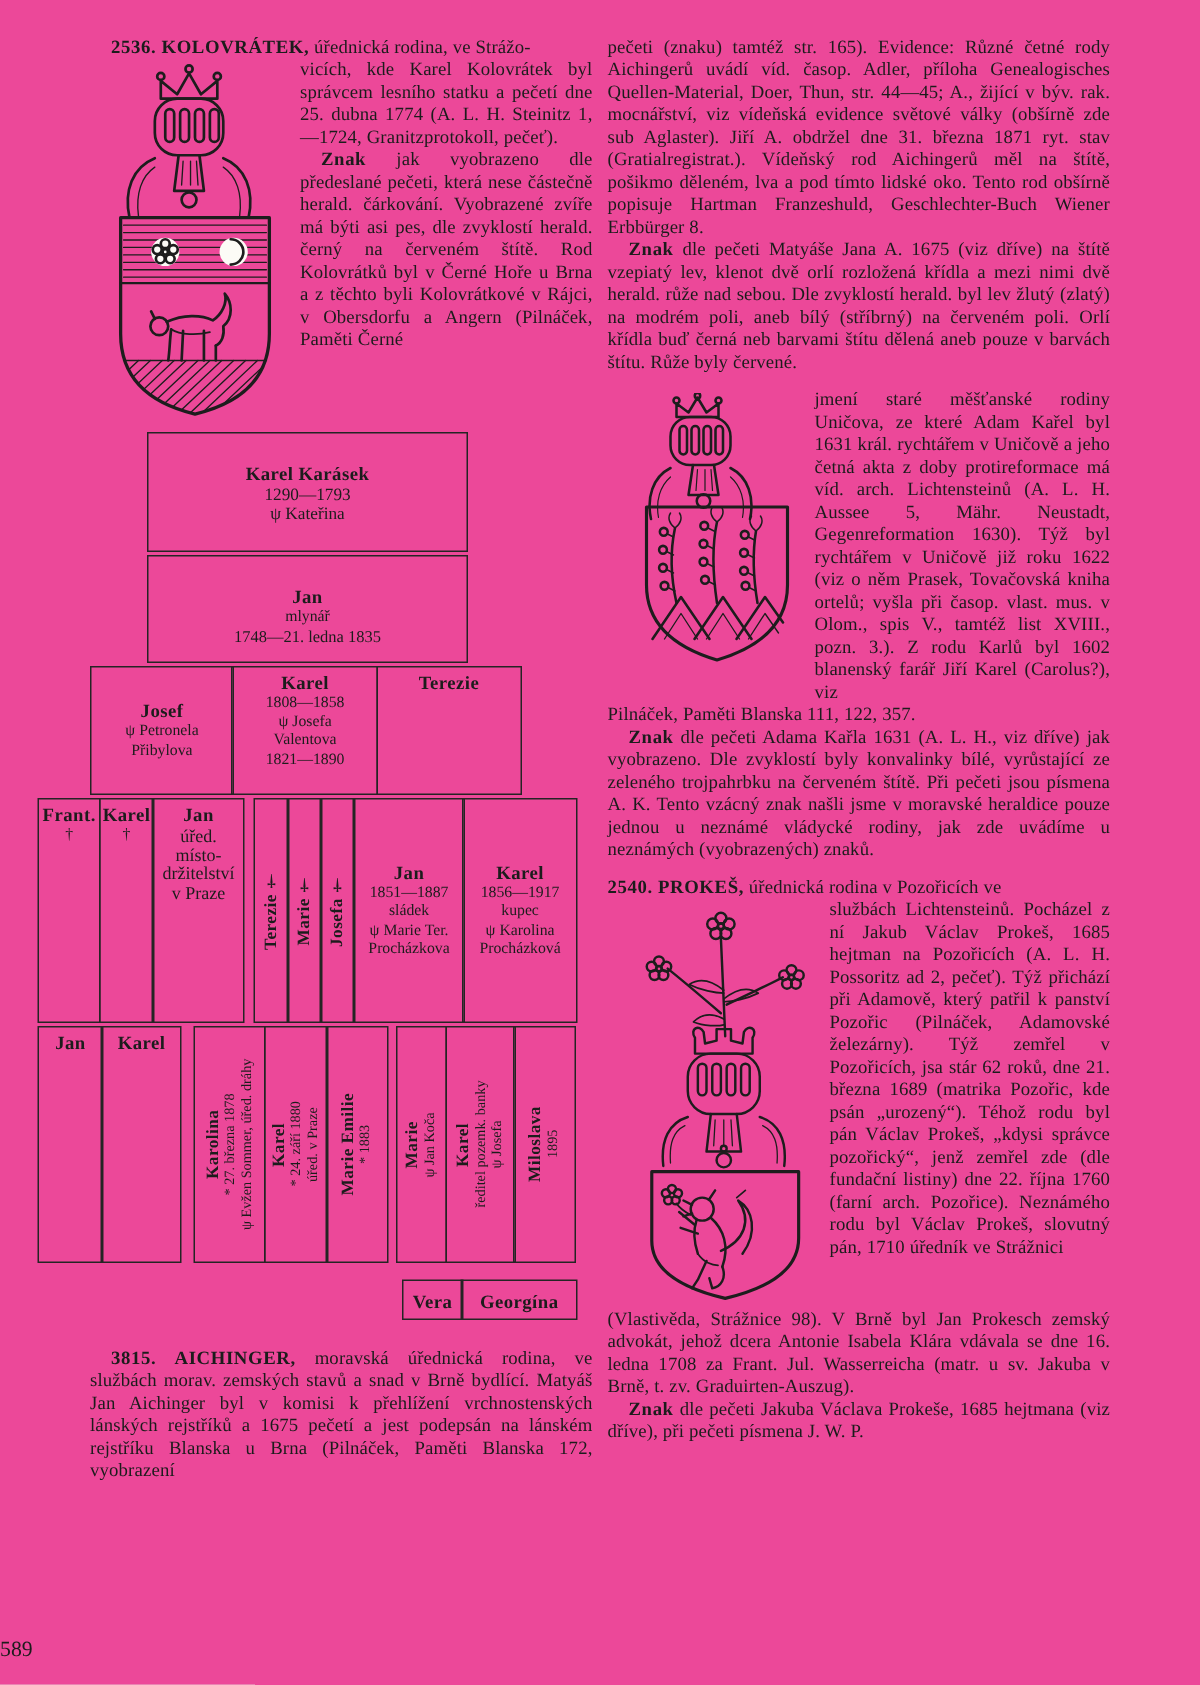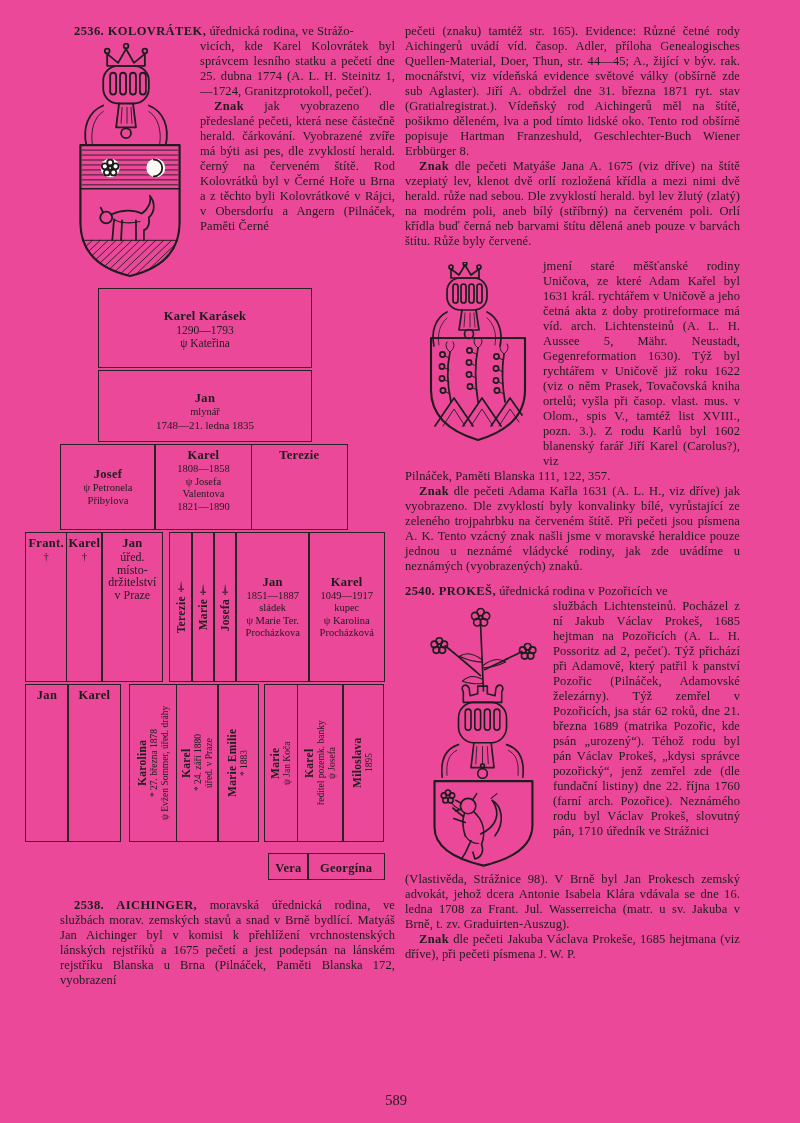--- a/index.html
+++ b/index.html
@@ -47,21 +47,21 @@
   .tname { font-weight:bold; font-size:12.5px; line-height:15px; letter-spacing:0.3px; }
   .tsub { font-size:10.5px; line-height:12.5px; }
   .tsub.sm { font-size:12px;font-family:Liberation Serif, serif; }
   .tspouse { font-size:11.5px; line-height:13px; }
   .grp { display:flex; flex-direction:column; align-items:center; }
   .spacer { flex:1; }
   .vcell { justify-content:center; }
   .vwrap { writing-mode:vertical-rl; transform:rotate(180deg); text-align:center; height:96%; }
   .vname { font-weight:bold; font-size:11.5px; line-height:13px; letter-spacing:0.3px; }
   .vsub { font-size:9.5px; line-height:11px; }
-  .pageno { position:absolute; left:0; right:8px; bottom:14px; text-align:center; font-size:14.5px; color:#1c1c1c; }
+  .pageno { position:absolute; left:0; right:8px; bottom:14px; text-align:left; font-size:14.5px; color:#1c1c1c; }
 </style>
 </head>
 <body>
 
 <div class="page">
   <div class="cols">
 
     <div class="col">
 
       <section>
@@ -190,21 +190,21 @@
               <div class="tsub">sládek</div>
             </div>
             <div class="grp">
               <div class="tsub">ψ Marie Ter.</div>
               <div class="tsub">Procházkova</div>
             </div>
           </div>
           <div class="tcell c-kupec between">
             <div class="grp">
               <div class="tname">Karel</div>
-              <div class="tsub">1049—1917</div>
+              <div class="tsub">1856—1917</div>
               <div class="tsub">kupec</div>
             </div>
             <div class="grp">
               <div class="tsub">ψ Karolina</div>
               <div class="tsub">Procházková</div>
             </div>
           </div>
         </div>
 
         <div class="trow g5">
@@ -263,21 +263,21 @@
           <div class="tcell c-vera">
             <div class="tname">Vera</div>
           </div>
           <div class="tcell c-georgina">
             <div class="tname">Georgína</div>
           </div>
         </div>
       </div>
 
       <section class="mt10">
-        <p class="para indent"><b>2538. AICHINGER,</b><span> moravská úřednická rodina, ve službách morav. zemských stavů a snad v Brně bydlící. Matyáš Jan Aichinger byl v komisi k přehlížení vrchnostenských lánských rejstříků a 1675 pečetí a jest podepsán na lánském rejstříku Blanska u Brna (Pilnáček, Paměti Blanska 172, vyobrazení</span></p>
+        <p class="para indent"><b>3815. AICHINGER,</b><span> moravská úřednická rodina, ve službách morav. zemských stavů a snad v Brně bydlící. Matyáš Jan Aichinger byl v komisi k přehlížení vrchnostenských lánských rejstříků a 1675 pečetí a jest podepsán na lánském rejstříku Blanska u Brna (Pilnáček, Paměti Blanska 172, vyobrazení</span></p>
       </section>
     </div>
 
     <div class="col">
 
       <section>
         <p class="para">pečeti (znaku) tamtéž str. 165).  Evidence: Různé četné rody Aichingerů uvádí víd. časop. Adler, příloha Genealogisches Quellen-Material, Doer, Thun, str. 44—45; A., žijící v býv. rak. mocnářství, viz vídeňská evidence světové války (obšírně zde sub Aglaster). Jiří A. obdržel dne 31. března 1871 ryt. stav (Gratialregistrat.).  Vídeňský rod Aichingerů měl na štítě, pošikmo děleném, lva a pod tímto lidské oko. Tento rod obšírně popisuje Hartman Franzeshuld, Geschlechter-Buch Wiener Erbbürger 8.</p>
         <p class="para indent"><b>Znak</b><span> dle pečeti Matyáše Jana A. 1675 (viz dříve) na štítě vzepiatý lev, klenot dvě orlí rozložená křídla a mezi nimi dvě herald. růže nad sebou. Dle zvyklostí herald. byl lev žlutý (zlatý) na modrém poli, aneb bílý (stříbrný) na červeném poli. Orlí křídla buď černá neb barvami štítu dělená aneb pouze v barvách štítu. Růže byly červené.</span></p>
       </section>
 

